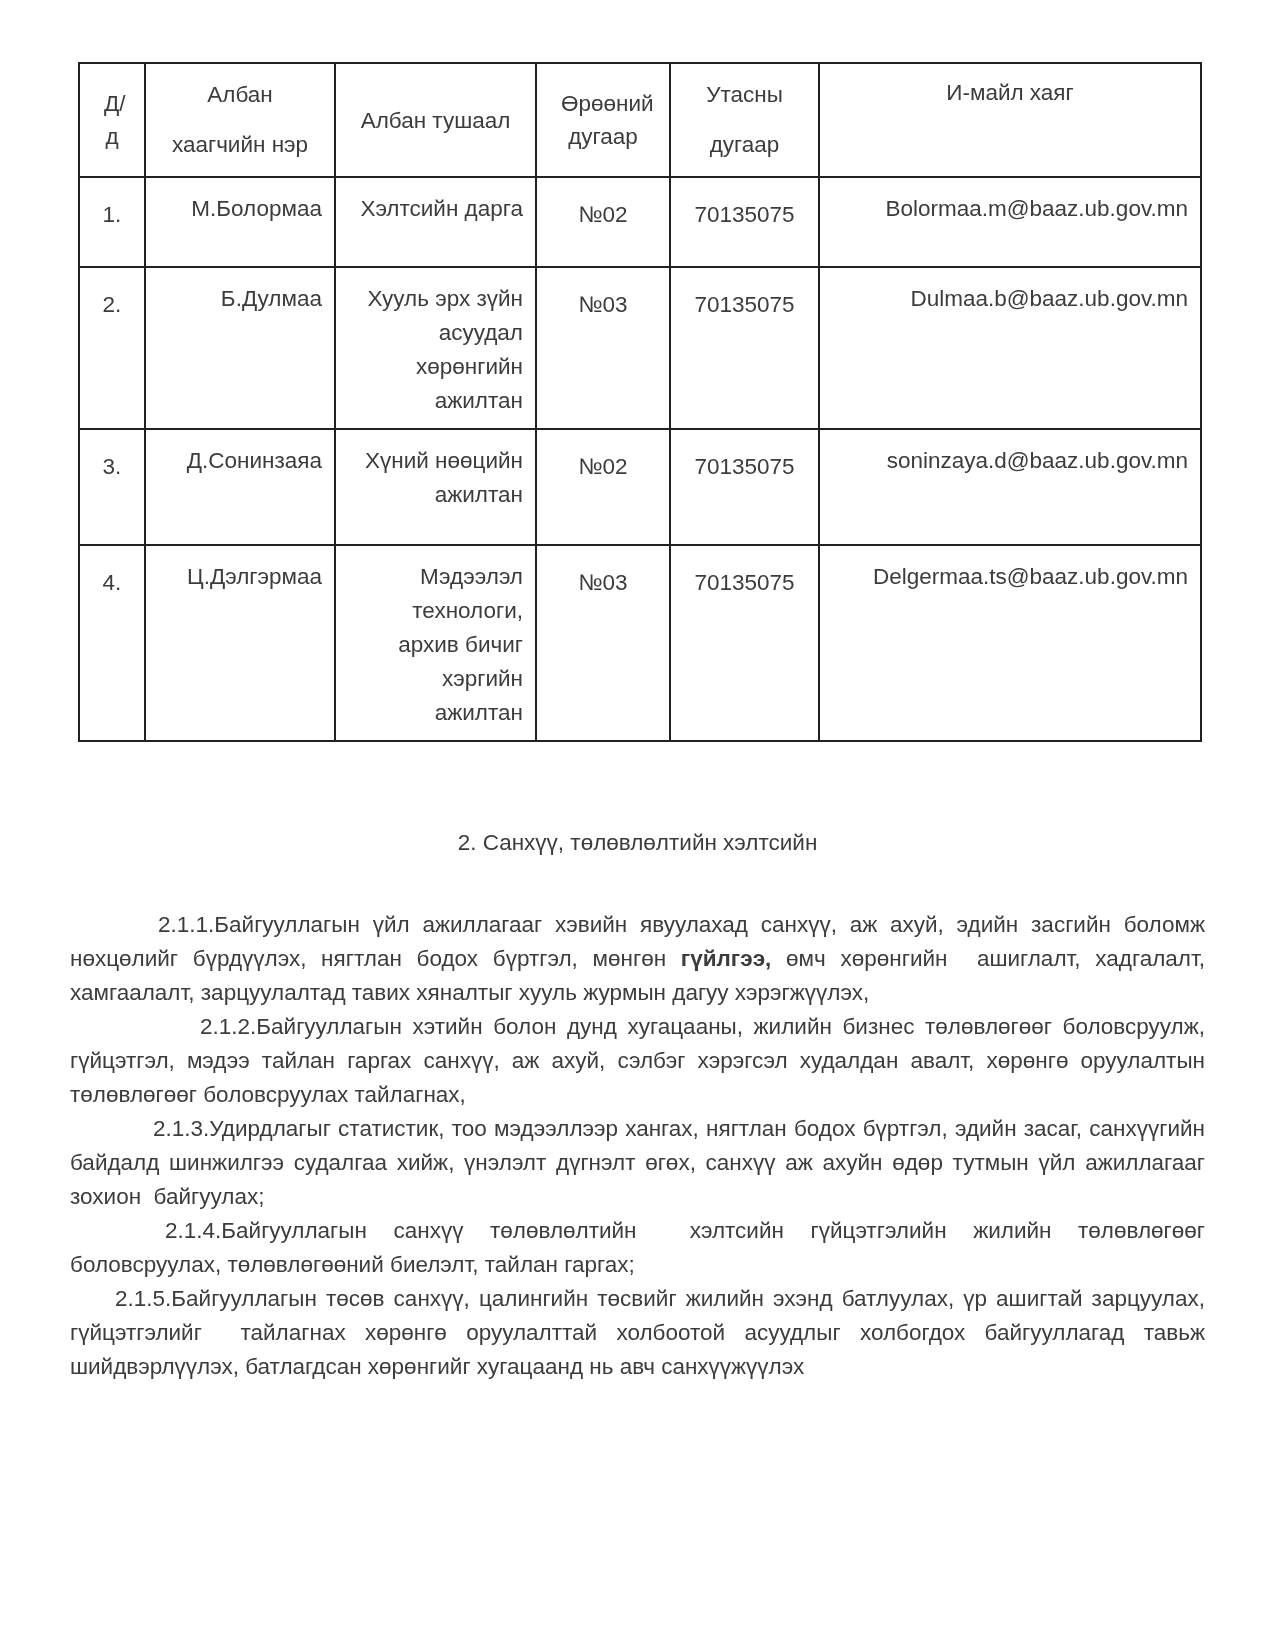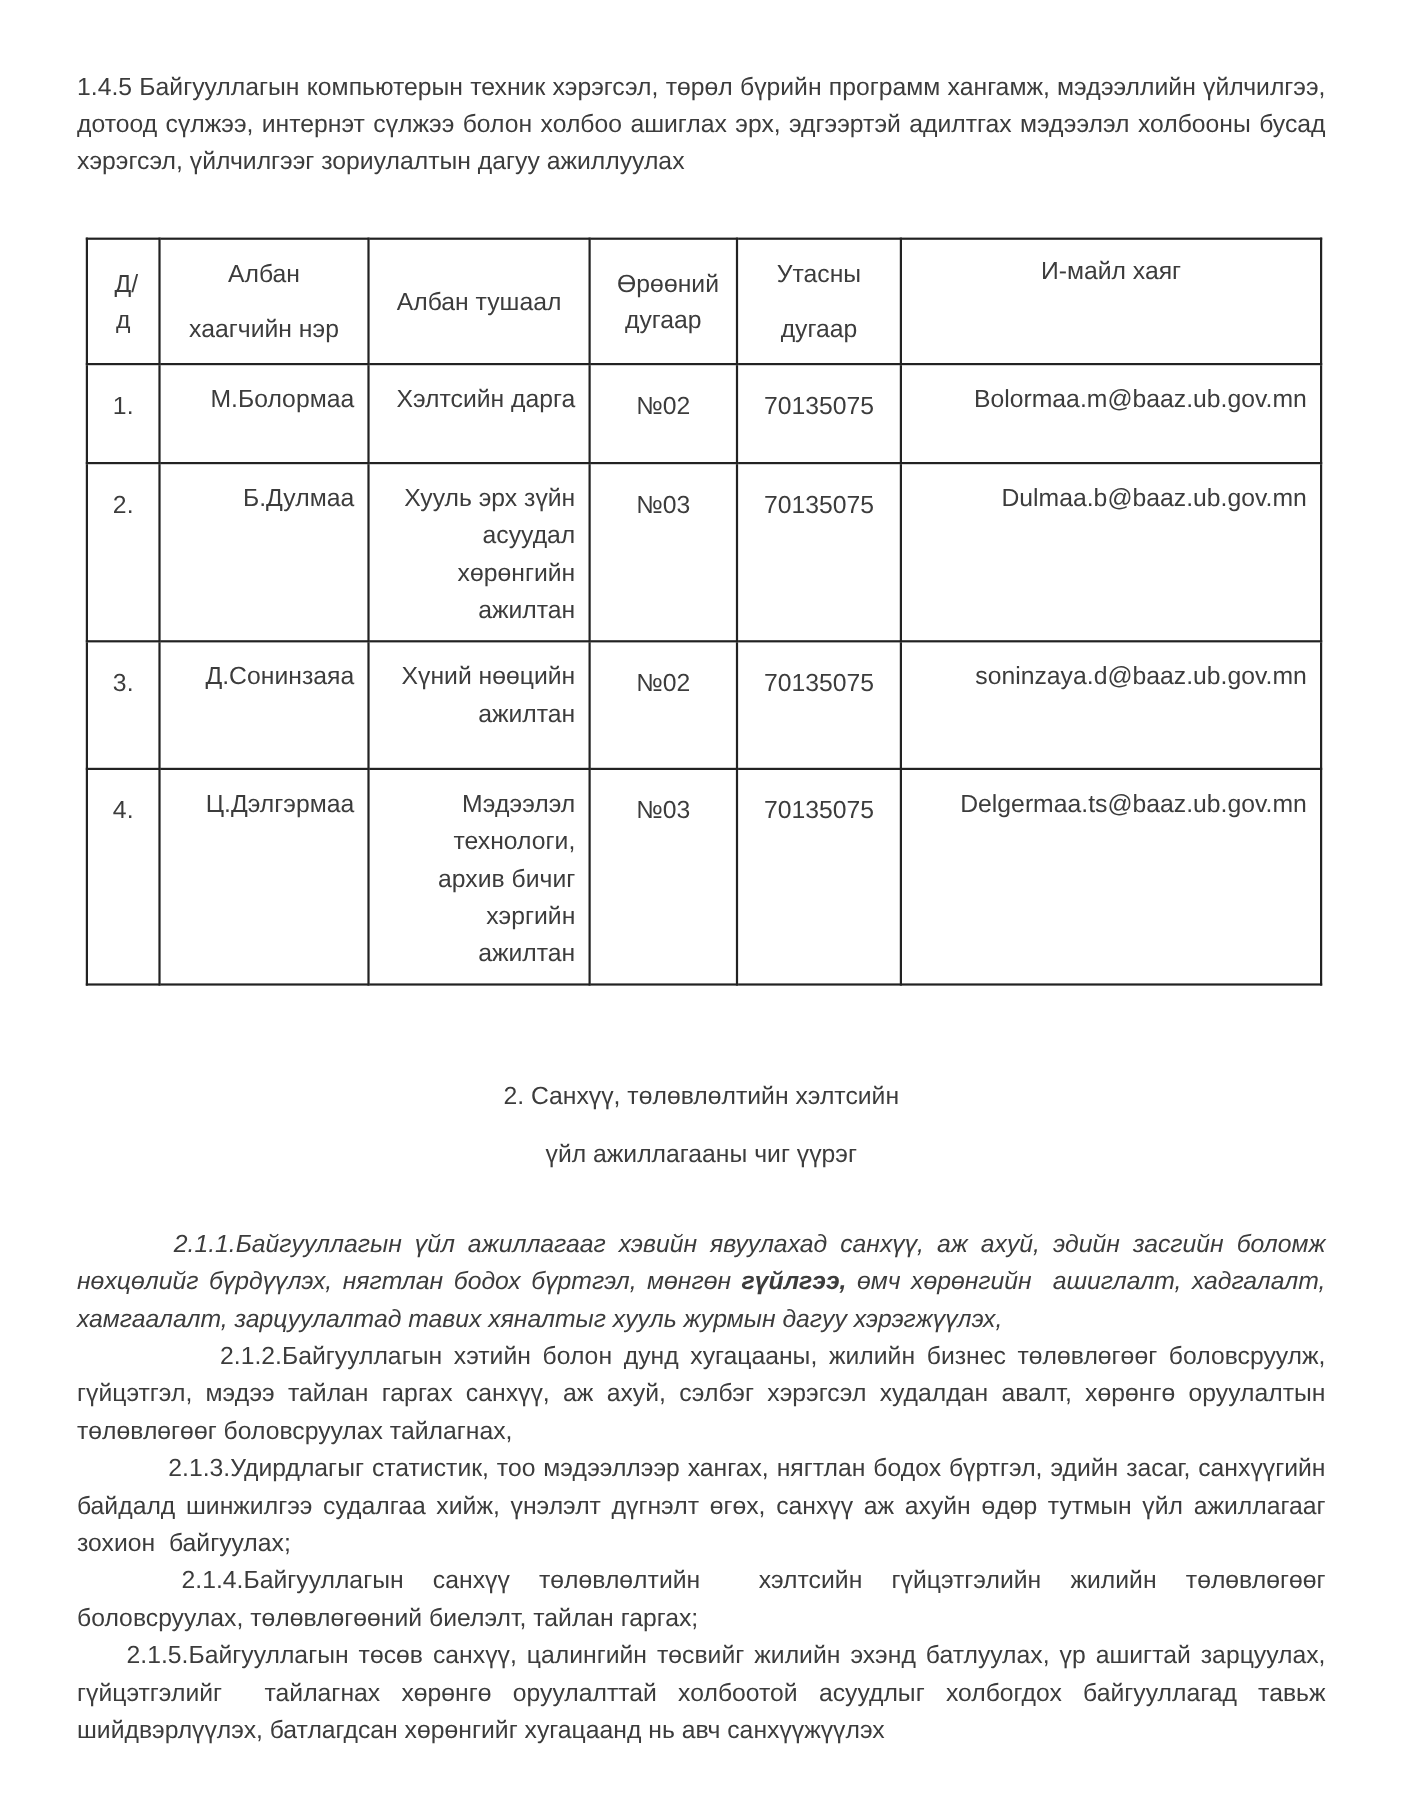--- a/index.html
+++ b/index.html
@@ -60,33 +60,32 @@
     font-size:22.5px;
     line-height:34px;
     text-align:center;
   }
   .heading-1{margin-top:84px;}
   .heading-2{margin-top:18px;}
 
   
   .body-para{}
   .body-para.first{margin-top:48px;}
-  .ind-88{text-indent:88px;font-style:italic;}
+  .ind-88{text-indent:88px;}
   .ind-130{text-indent:130px;}
   .ind-83{text-indent:83px;}
   .ind-95{text-indent:95px;}
   .ind-45{text-indent:45px;}
   .bold{font-weight:bold;}
 </style>
 </head>
 <body>
 
 <div class="page">
 
-  <p class="para intro">1.4.5 Байгууллагын компьютерын техник хэрэгсэл, төрөл бүрийн программ хангамж, мэдээллийн үйлчилгээ, дотоод сүлжээ, интернэт сүлжээ болон холбоо ашиглах эрх, эдгээртэй адилтгах мэдээлэл холбооны бусад хэрэгсэл, үйлчилгээг зориулалтын дагуу ажиллуулах</p>
 
   <table class="staff-table">
     <colgroup>
       <col style="width:66px">
         <col style="width:190px">
         <col style="width:201px">
       <col style="width:134px">
         <col style="width:149px">
         <col style="width:382px">
     </colgroup>
@@ -130,21 +129,20 @@
         <td class="cell-name">Ц.Дэлгэрмаа</td>
         <td class="cell-pos">Мэдээлэл технологи, архив бичиг хэргийн ажилтан</td>
         <td class="cell-room">№03</td>
         <td class="cell-phone">70135075</td>
         <td class="cell-email">Delgermaa.ts@baaz.ub.gov.mn</td>
       </tr>
     </tbody>
   </table>
 
   <p class="heading heading-1">2. Санхүү, төлөвлөлтийн хэлтсийн</p>
-  <p class="heading heading-2">үйл ажиллагааны чиг үүрэг</p>
 
   <p class="para body-para first ind-88"><span>2.1.1.Байгууллагын үйл ажиллагааг хэвийн явуулахад санхүү, аж ахуй, эдийн засгийн боломж нөхцөлийг бүрдүүлэх, нягтлан бодох бүртгэл, мөнгөн </span><span class="bold">гүйлгээ,</span><span> өмч хөрөнгийн  ашиглалт, хадгалалт,  хамгаалалт, зарцуулалтад тавих хяналтыг хууль журмын дагуу хэрэгжүүлэх,</span></p>
 
   <p class="para body-para ind-130"><span>2.1.2.Байгууллагын хэтийн болон дунд хугацааны, жилийн бизнес төлөвлөгөөг боловсруулж, гүйцэтгэл, мэдээ тайлан гаргах санхүү, аж ахуй, сэлбэг хэрэгсэл худалдан авалт, хөрөнгө оруулалтын төлөвлөгөөг боловсруулах тайлагнах,</span><span class="bold"></span><span></span></p>
 
   <p class="para body-para ind-83"><span>2.1.3.Удирдлагыг статистик, тоо мэдээллээр хангах, нягтлан бодох бүртгэл, эдийн засаг, санхүүгийн байдалд шинжилгээ судалгаа хийж, үнэлэлт дүгнэлт өгөх, санхүү аж ахуйн өдөр тутмын үйл ажиллагааг зохион  байгуулах;</span><span class="bold"></span><span></span></p>
 
   <p class="para body-para ind-95"><span>2.1.4.Байгууллагын санхүү төлөвлөлтийн  хэлтсийн гүйцэтгэлийн жилийн төлөвлөгөөг боловсруулах, төлөвлөгөөний биелэлт, тайлан гаргах;</span><span class="bold"></span><span></span></p>
 
   <p class="para body-para ind-45"><span>2.1.5.Байгууллагын төсөв санхүү, цалингийн төсвийг жилийн эхэнд батлуулах, үр ашигтай зарцуулах, гүйцэтгэлийг  тайлагнах хөрөнгө оруулалттай холбоотой асуудлыг холбогдох байгууллагад тавьж шийдвэрлүүлэх, батлагдсан хөрөнгийг хугацаанд нь авч санхүүжүүлэх</span><span class="bold"></span><span></span></p>

